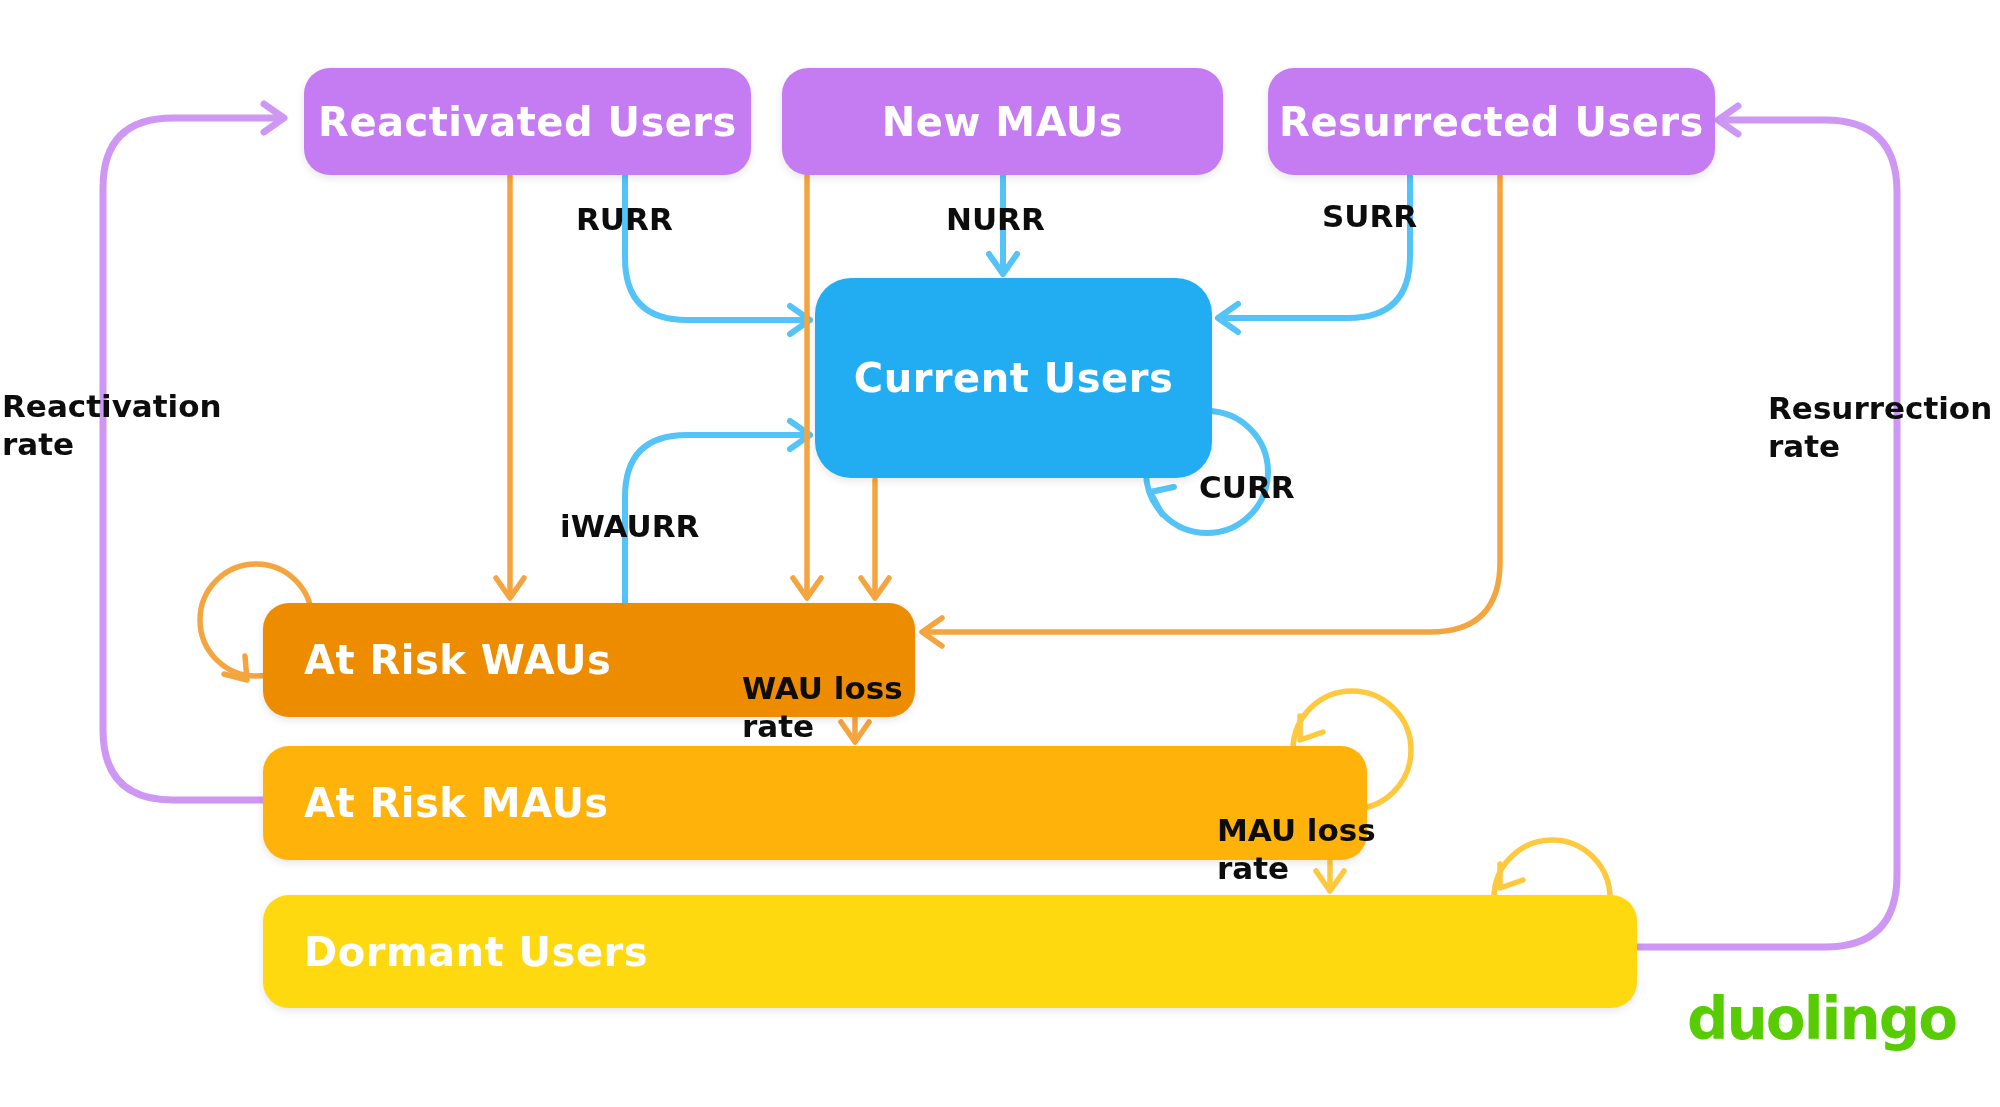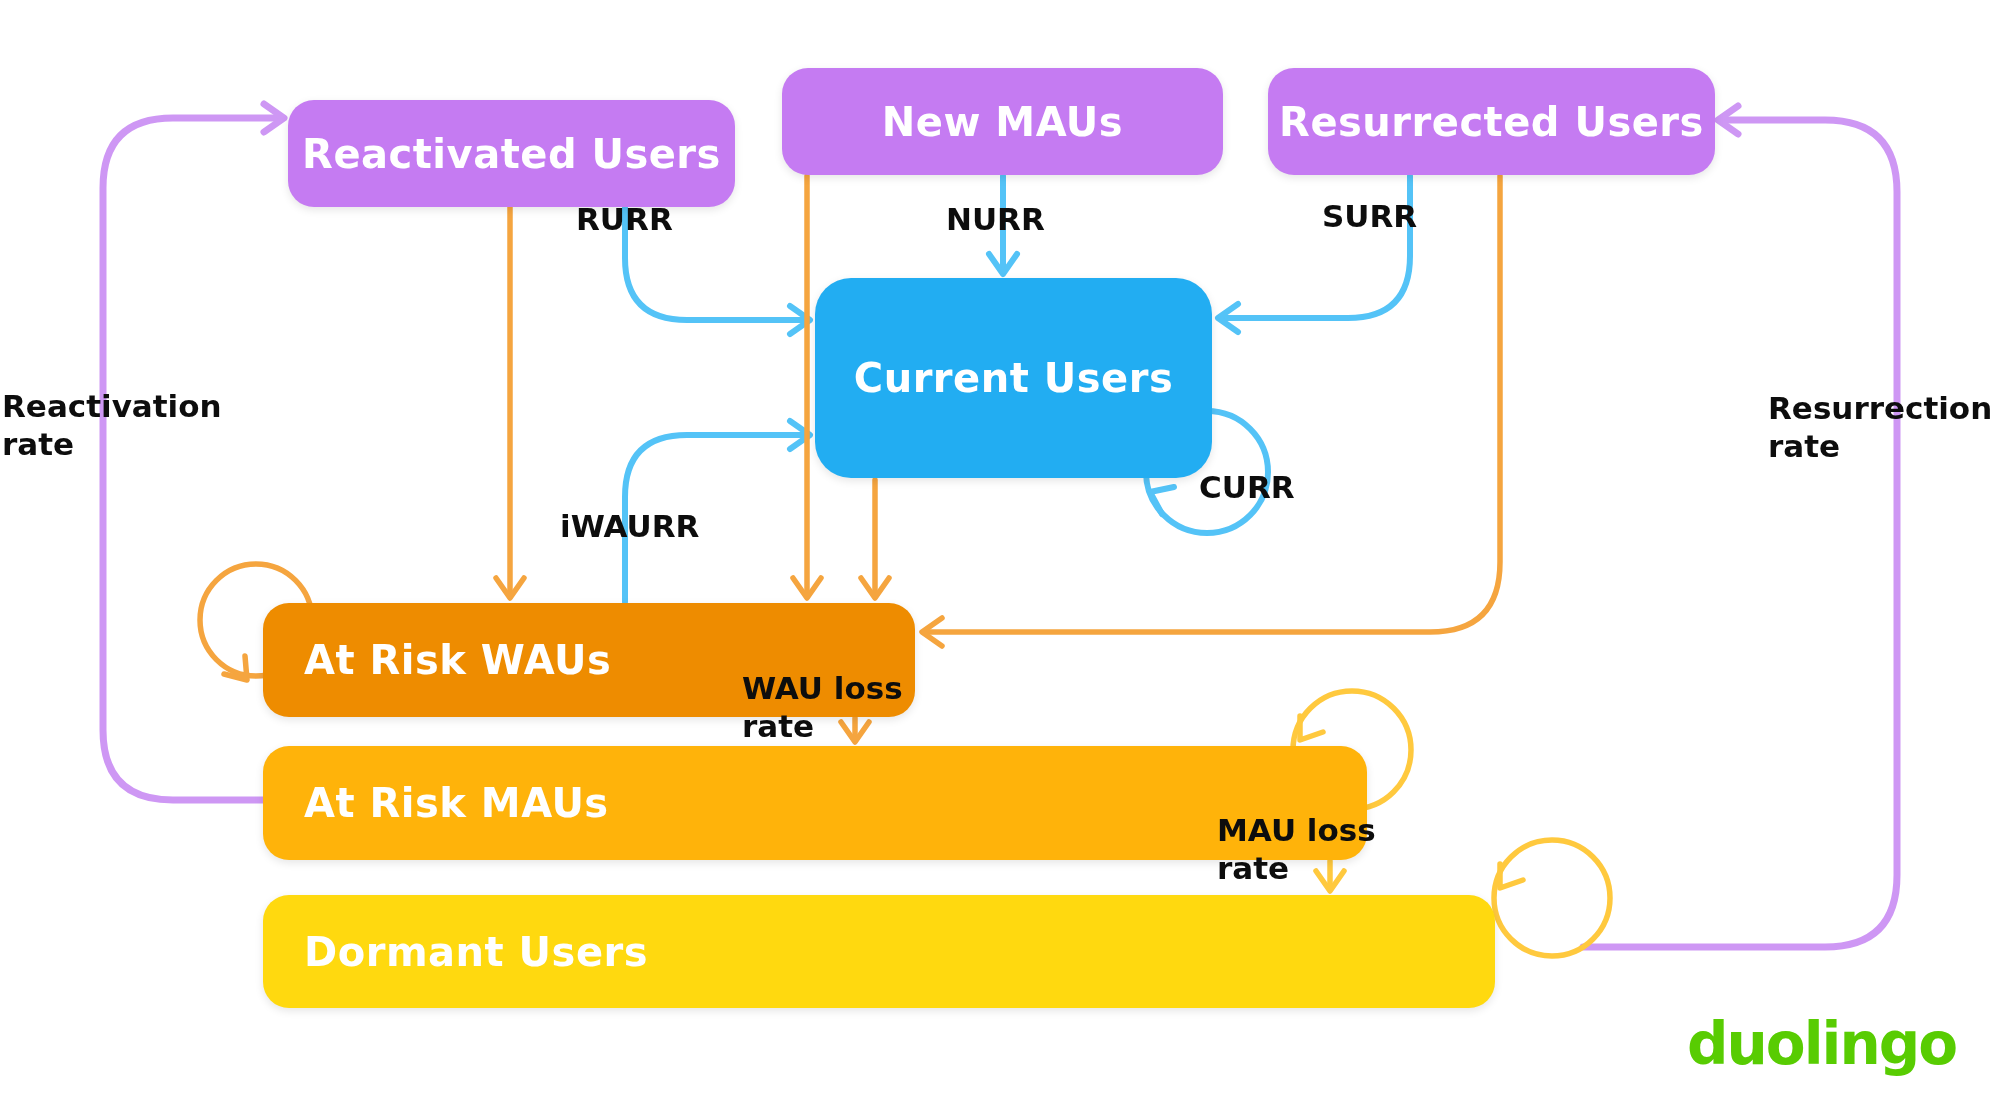--- a/index.html
+++ b/index.html
@@ -38,21 +38,21 @@
   .bx-blue{background:var(--node-blue);border-radius:36px;}
   .bx-orange{background:var(--node-orange);}
   .bx-amber{background:var(--node-amber);text-align:right;}
   .bx-yellow{background:var(--node-yellow);}
   .lbl{
     position:absolute;z-index:3;color:var(--label-black);font-weight:bold;
     font-size:31px;line-height:1.22;letter-spacing:0;
   }
   .logo{
     position:absolute;z-index:3;color:var(--logo-green);font-weight:bold;
-    font-size:58px;letter-spacing:-2px;margin-top:25px;
+    font-size:58px;letter-spacing:-2px;
   }
 </style>
 </head>
 <body>
 
 <div class="stage">
 
   <svg class="layer" viewBox="0 0 2000 1107" width="2000" height="1107">
 
     <g class="st purple">
@@ -129,21 +129,21 @@
       <circle cx="1352" cy="750" r="59"></circle>
       <path d="M1300 716 L1300 740 L1323 732"></path>
     </g>
 
     <g class="st yellow">
       <circle cx="1552" cy="898" r="58"></circle>
       <path d="M1500 864 L1500 888 L1523 880"></path>
     </g>
   </svg>
 
-  <div class="box center bx-purple" style="left:288px;top:68px;width:447px;height:107px;margin-top:32px;">
+  <div class="box center bx-purple" style="left:304px;top:68px;width:447px;height:107px;">
     <span>Reactivated Users</span>
   </div>
 
   <div class="box center bx-purple" style="left:782px;top:68px;width:441px;height:107px;">
     <span>New MAUs</span>
   </div>
 
   <div class="box center bx-purple" style="left:1268px;top:68px;width:447px;height:107px;">
     <span>Resurrected Users</span>
   </div>
@@ -153,21 +153,21 @@
   </div>
 
   <div class="box left bx-orange" style="left:263px;top:603px;width:652px;height:114px;">
     <span>At Risk WAUs</span>
   </div>
 
   <div class="box left bx-amber" style="left:263px;top:746px;width:1104px;height:114px;">
     <span>At Risk MAUs</span>
   </div>
 
-  <div class="box left bx-yellow" style="left:263px;top:895px;width:1232px;height:113px;">
+  <div class="box left bx-yellow" style="left:263px;top:895px;width:1374px;height:113px;">
     <span>Dormant Users</span>
   </div>
 
   <div class="lbl" style="left:576px;top:201px;width:130px;">RURR</div>
 
   <div class="lbl" style="left:946px;top:201px;width:130px;">NURR</div>
 
   <div class="lbl" style="left:1322px;top:198px;width:130px;">SURR</div>
 
   <div class="lbl" style="left:1199px;top:469px;width:130px;">CURR</div>

